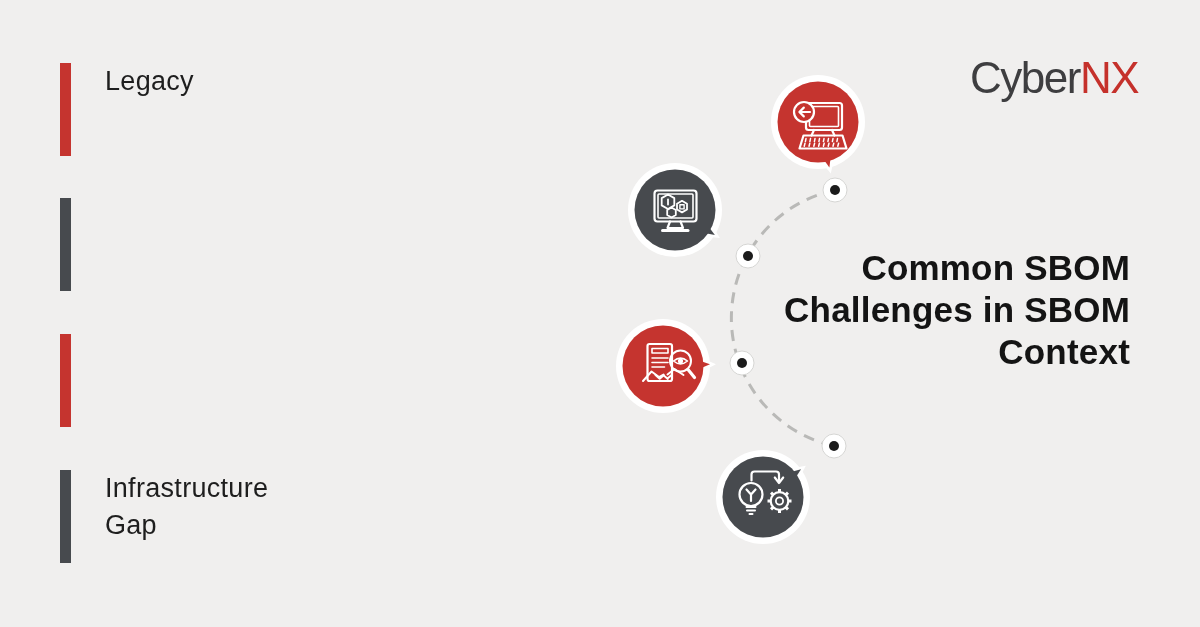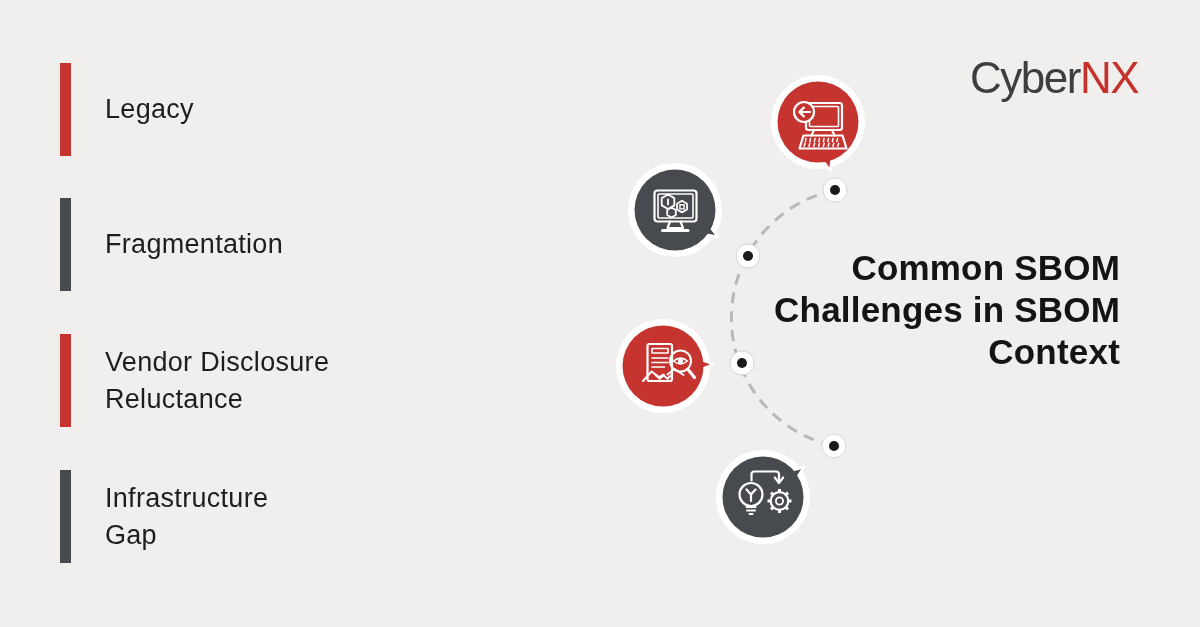--- a/index.html
+++ b/index.html
@@ -6,34 +6,34 @@
     --background:#f0efee; --red:#c5342f; --dark-gray:#474a4e;
     --text-dark:#1e1e1e; --title:#141414; --arc:#b9b9b7;
     --logo-dark:#3e3e40; --logo-red:#c5312b;
     --node-border:#d6d6d4; --node-center:#1b1b1b;
   }
   *{margin:0;padding:0;box-sizing:border-box;}
   body{font-family:"Liberation Sans", sans-serif;background:#ddd;}
   .canvas{position:relative;width:1200px;height:627px;background:var(--background);overflow:hidden;}
 
   
-  .challenge{position:absolute;left:60px;display:flex;align-items:center;height:93px;}
+  .challenge{position:absolute;left:60px;display:flex;height:93px;}
   .bar{width:11px;height:93px;flex:0 0 11px;}
   div.accent-red{background:var(--red);}
   div.accent-gray{background:var(--dark-gray);}
   .challenge-text{margin-left:34px;font-size:27px;line-height:37px;color:var(--text-dark);letter-spacing:.3px;}
   .challenge-text span{display:block;}
 
   
   .logo{position:absolute;top:56px;right:62px;font-size:44px;font-weight:400;letter-spacing:-1.5px;line-height:1;}
   .logo-dark{color:var(--logo-dark);}
   .logo-red{color:var(--logo-red);}
 
   
-  .title{position:absolute;top:247px;right:80px;text-align:right;font-size:35px;line-height:42px;font-weight:700;color:var(--title);letter-spacing:.2px;}
+  .title{position:absolute;top:247px;right:70px;text-align:right;font-size:35px;line-height:42px;font-weight:700;color:var(--title);letter-spacing:.2px;}
   .title span{display:block;}
 
   
   .diagram{position:absolute;left:0;top:0;width:1200px;height:627px;}
   .arc-path{fill:none;stroke:var(--arc);stroke-width:3;stroke-dasharray:11 8;}
   .ring-white{fill:#ffffff;}
   .tail-white{fill:#ffffff;}
   svg .accent-red{fill:var(--red);}
   svg .accent-gray{fill:var(--dark-gray);}
   .icon{stroke:#ffffff;stroke-width:2.2;fill:none;stroke-linecap:round;stroke-linejoin:round;}
@@ -47,29 +47,24 @@
 
   <div class="challenge" style="top:63px">
     <div class="bar accent-red"></div>
     <div class="challenge-text">
       <span>Legacy</span>
     </div>
   </div>
   <div class="challenge" style="top:198px">
     <div class="bar accent-gray"></div>
     <div class="challenge-text">
-      <span>Fragmentation</span>
     </div>
   </div>
   <div class="challenge" style="top:334px">
     <div class="bar accent-red"></div>
-    <div class="challenge-text">
-      <span>Vendor Disclosure</span>
-      <span>Reluctance</span>
-    </div>
   </div>
   <div class="challenge" style="top:470px">
     <div class="bar accent-gray"></div>
     <div class="challenge-text">
       <span>Infrastructure</span>
       <span>Gap</span>
     </div>
   </div>
 
   <div class="logo"><span class="logo-dark">Cyber</span><span class="logo-red">NX</span></div>

